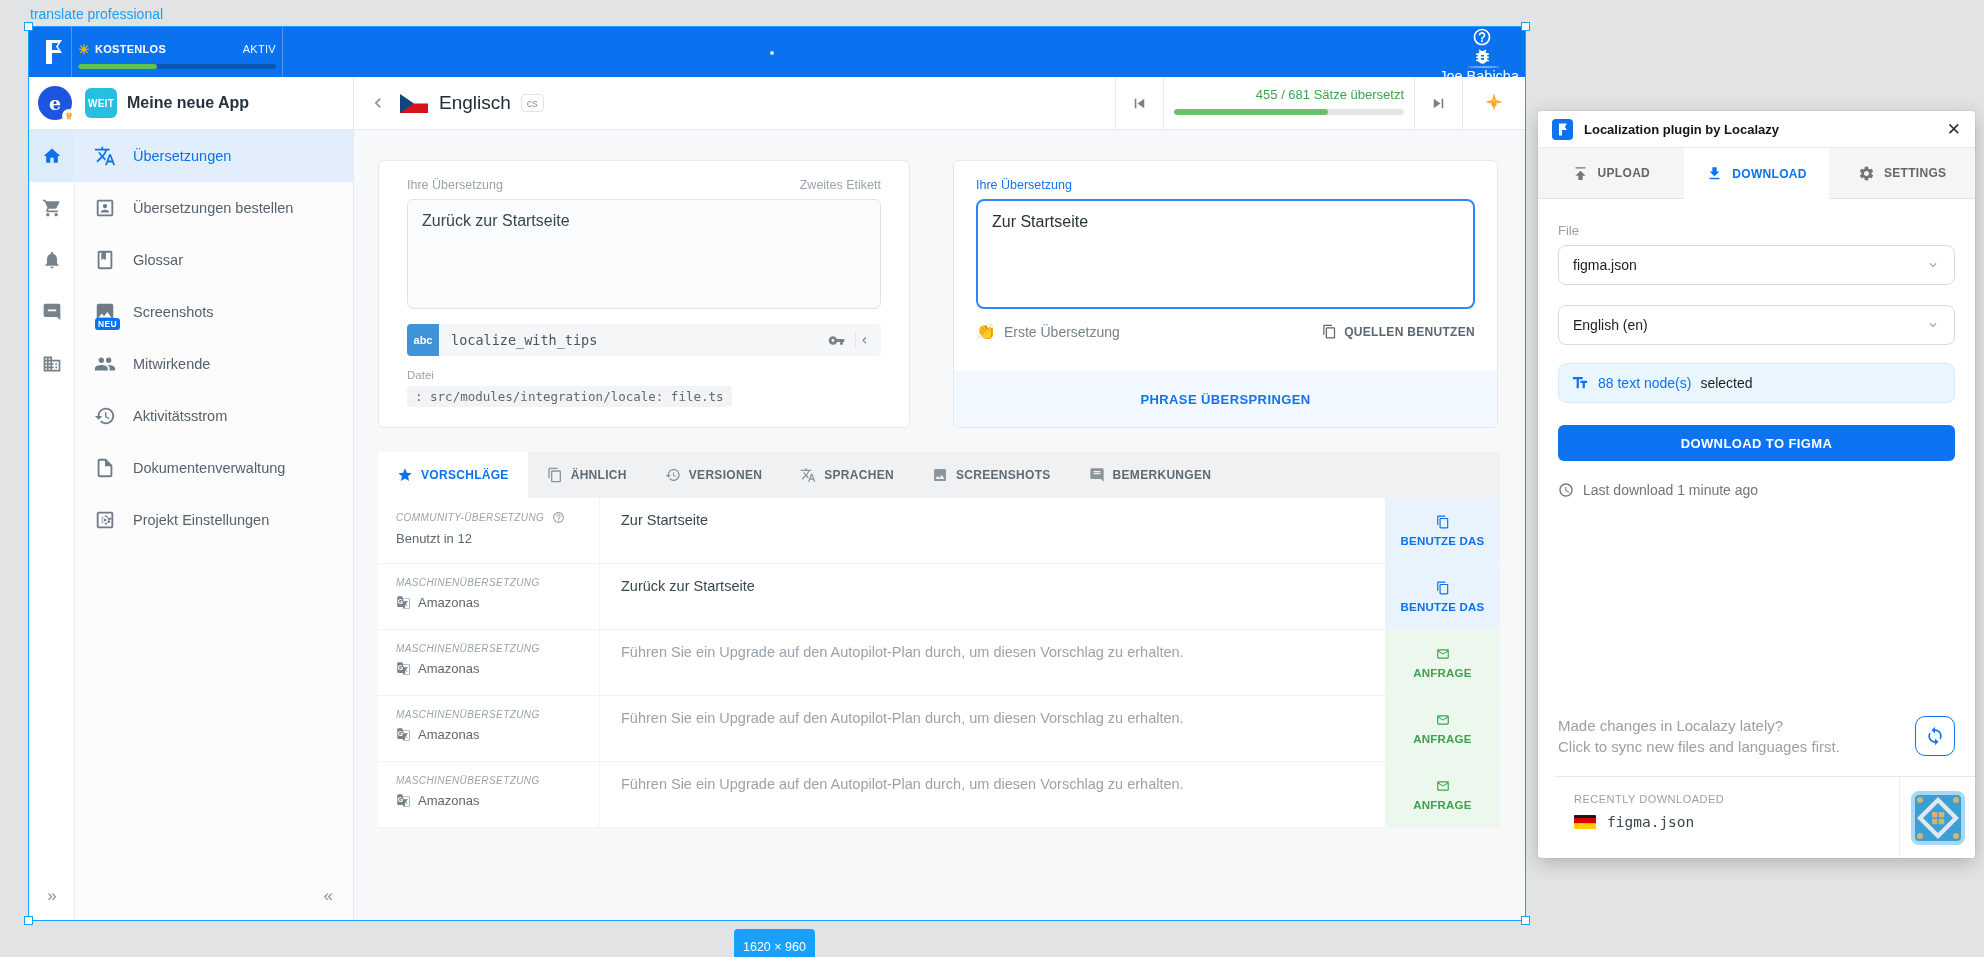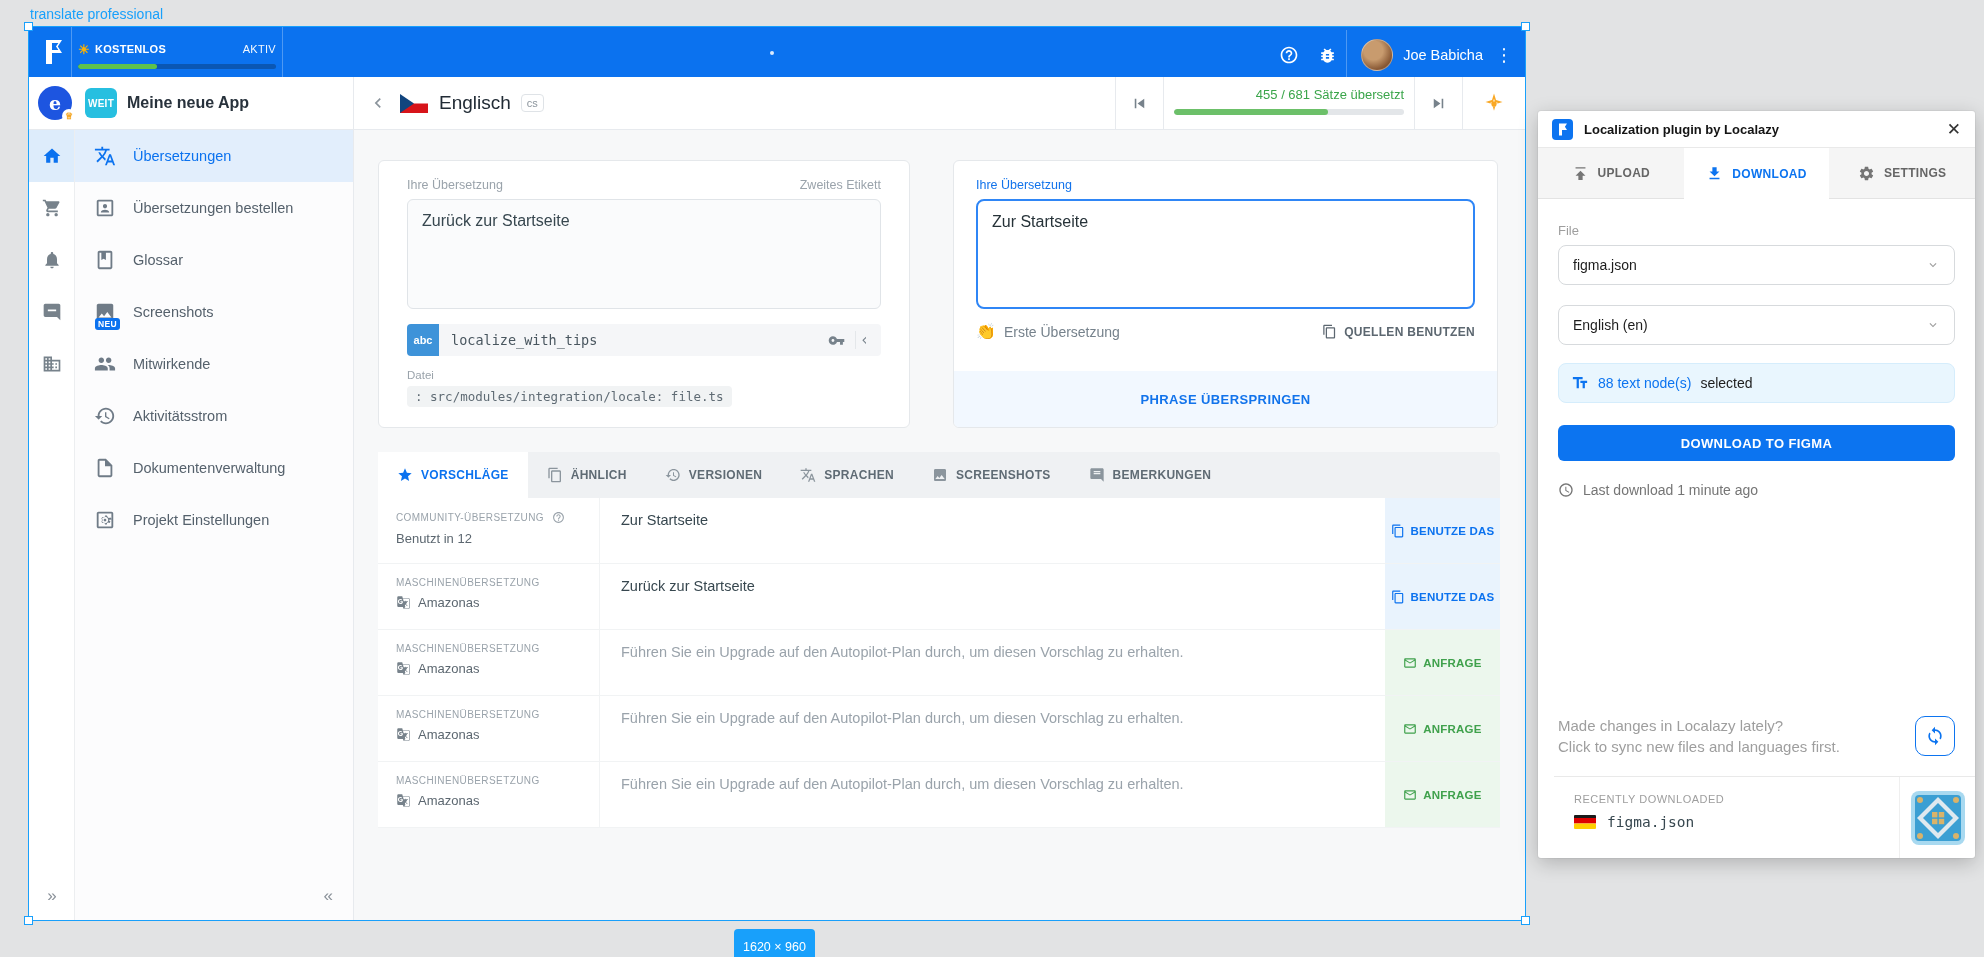--- a/index.html
+++ b/index.html
@@ -20,21 +20,21 @@
   .hdr { position:absolute; left:0; top:0; width:100%; height:50px; background:#0b72ef; display:flex; align-items:center; color:#fff; }
   .hdr-logo { width:34px; margin:0 0 0 8px; display:flex; justify-content:center; }
   .hdr-div { width:1px; height:50px; background:rgba(255,255,255,.28); }
   .plan { width:198px; margin:0 6px 0 6px; padding-top:6px; }
   .plan-top { display:flex; align-items:center; font-size:11px; font-weight:bold; letter-spacing:.3px; }
   .plan-top .sun { color:#ffb300; font-size:13px; margin-right:5px; }
   .plan-top .aktiv { margin-left:auto; font-weight:normal; opacity:.95; }
   .plan-bar { margin-top:7px; height:5px; border-radius:3px; background:#0a57b4; overflow:hidden; }
   .plan-fill { height:100%; background:#5fc24c; border-radius:3px; }
   .hdr-dot { position:absolute; left:741px; top:24px; width:4px; height:4px; border-radius:50%; background:rgba(255,255,255,.85); }
-  .hdr-right { position:absolute; right:0; top:0; height:56px; display:flex; align-items:center; }
+  .hdr-right { position:absolute; right:0; top:0; height:56px; display:flex; align-items:center;flex-direction:column; }
   .hdr-icon { width:38px; height:50px; display:flex; align-items:center; justify-content:center; color:#fff; cursor:pointer; }
   .avatar { width:32px; height:32px; border-radius:50%; margin:0 10px 0 14px;
             background:radial-gradient(circle at 38% 35%, #c89b6e 0 35%, #8a5a36 70%, #5d3a22 100%); border:1px solid rgba(255,255,255,.4); }
   .hdr-user { font-size:14.5px; margin-right:6px; }
   .kebab { font-size:18px; width:30px; text-align:center; margin-right:6px; }
 
   
   .toolbar { position:absolute; left:0; top:50px; width:100%; height:53px; background:#fff; border-bottom:1px solid #e7eaee; display:flex; }
   .tb-left { width:325px; height:100%; border-right:1px solid #e7eaee; display:flex; align-items:center; padding-left:9px; }
   .app-logo { position:relative; width:34px; height:34px; border-radius:50%; background:#1d55e0; color:#fff;
@@ -111,27 +111,27 @@
   .sugg-tabs { position:absolute; left:24px; top:322px; width:1122px; height:46px; background:#eff1f3; border-radius:4px 4px 0 0;
                display:flex; align-items:stretch; }
   .stab { display:flex; align-items:center; gap:8px; padding:0 19px; font-size:12px; font-weight:bold; letter-spacing:.3px;
           color:#5f6b74; cursor:pointer; }
   .stab .ti { color:#8b959d; }
   .stab.active { background:#fff; color:#0b72ef; }
   .stab.active .ti { color:#0b72ef; }
   .sugg-table { position:absolute; left:24px; top:368px; width:1122px; background:#fff; }
   .srow { display:flex; height:66px; border-bottom:1px solid #f1f3f4; }
   .s-meta { width:222px; border-right:1px solid #f1f3f4; padding:13px 0 0 18px; }
-  .s-type { font-size:10px; letter-spacing:.4px; color:#9aa3ab; display:flex; align-items:center; gap:8px; }
+  .s-type { font-size:10px; letter-spacing:.4px; color:#9aa3ab; display:flex; align-items:center; gap:8px;font-style:italic; }
   .s-sub { margin-top:7px; font-size:13px; color:#5c6770; display:flex; align-items:center; gap:7px; }
   .s-sub .gi { color:#77828b; }
   .s-text { flex:1; padding:14px 0 0 21px; font-size:14.5px; color:#37474f; }
   .s-text.locked { color:#9aa3ab; }
   .s-action { width:115px; display:flex; align-items:center; justify-content:center; gap:6px;
-              font-size:11.5px; font-weight:bold; letter-spacing:.2px; cursor:pointer; }
+              font-size:11.5px; font-weight:bold; letter-spacing:.2px; cursor:pointer;flex-direction:column; }
   .s-action.use { background:#e9f3fd; color:#0b72ef; }
   .s-action.request { background:#ecf7ed; color:#3fa14c; }
 
   
   .plugin { position:absolute; left:1538px; top:111px; width:437px; height:747px; background:#fff; border-radius:3px;
             box-shadow:0 5px 20px rgba(0,0,0,.22), 0 0 0 1px rgba(0,0,0,.04); display:flex; flex-direction:column; z-index:80; }
   .pl-hdr { height:37px; display:flex; align-items:center; padding:0 14px; border-bottom:1px solid #e9e9e9; }
   .pl-logo { width:21px; height:21px; border-radius:4px; background:#0c74f0; display:flex; align-items:center; justify-content:center; }
   .pl-title { margin-left:11px; font-size:13px; font-weight:bold; color:#141414; }
   .pl-close { margin-left:auto; font-size:17px; color:#333; cursor:pointer; line-height:1; }

